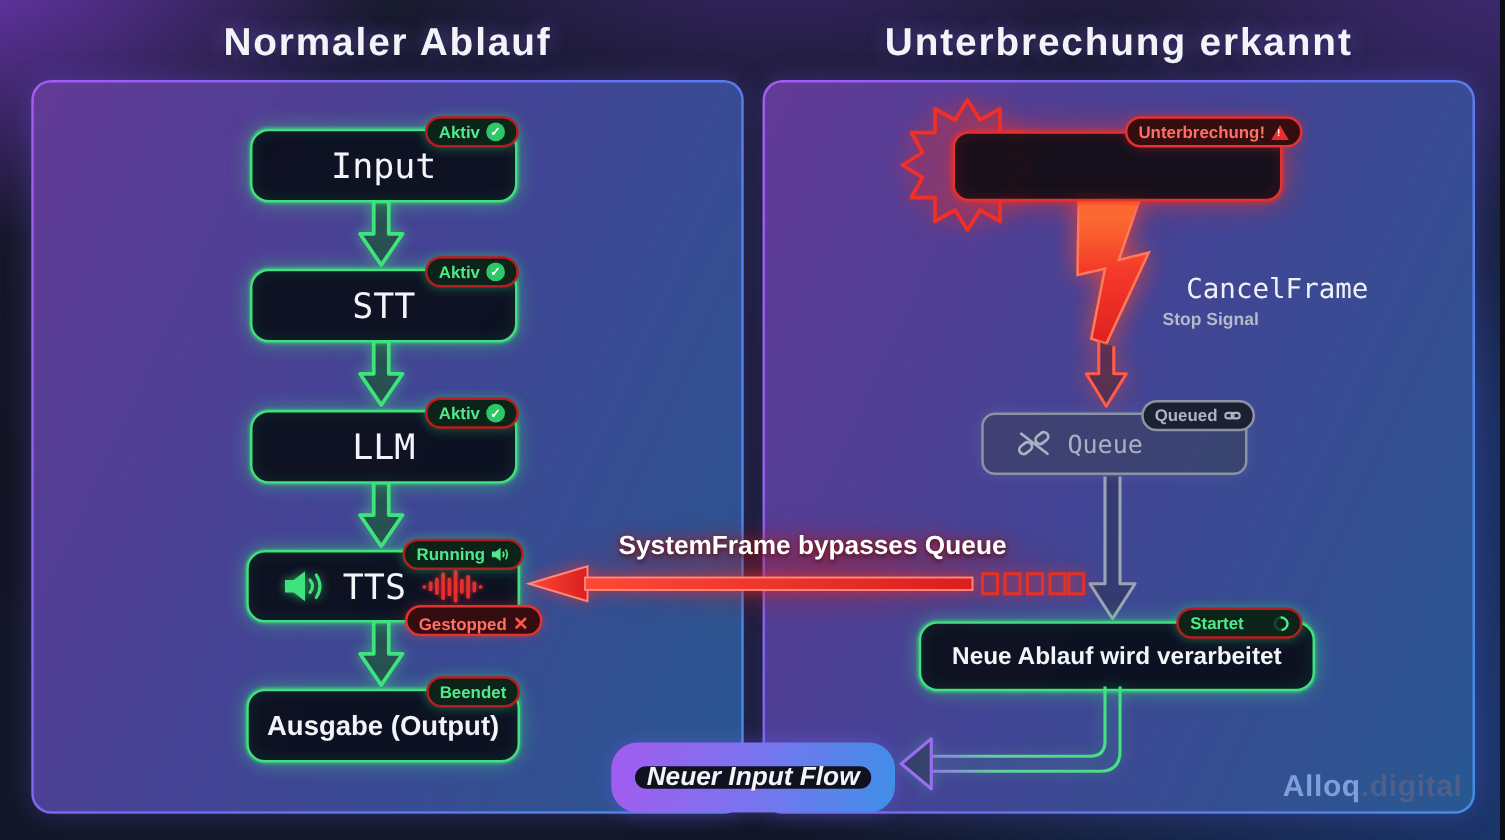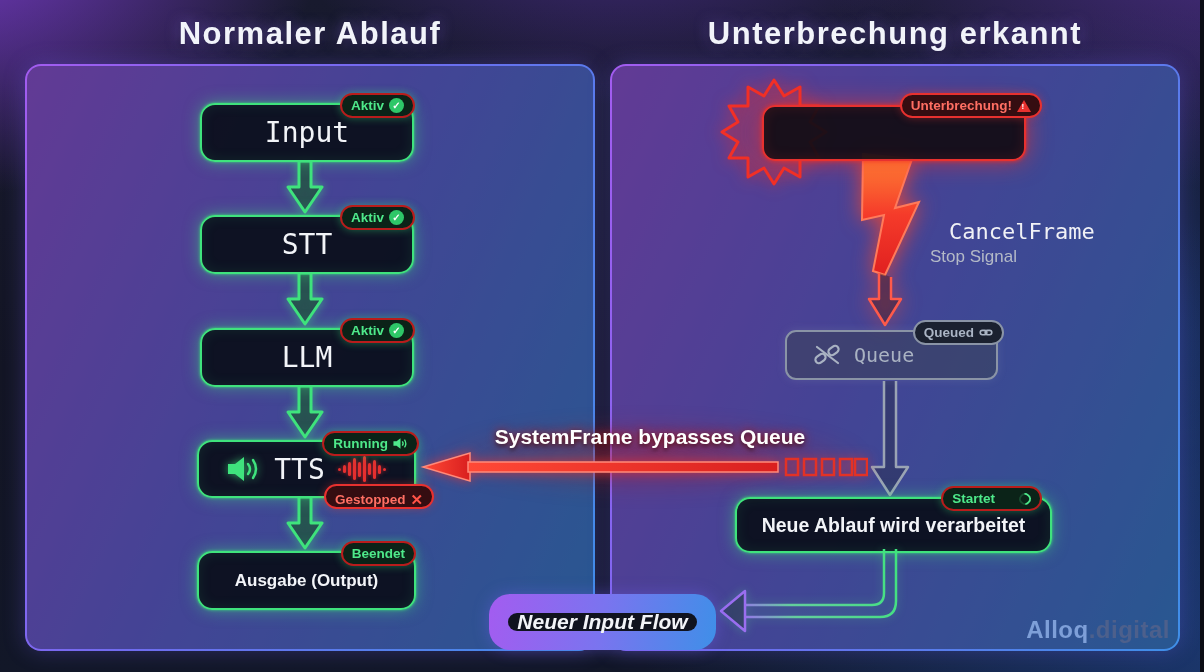--- a/index.html
+++ b/index.html
@@ -50,21 +50,21 @@
     border-bottom:12px solid #e8312f;position:relative;}
   .warn span{position:absolute;left:-2.5px;top:2px;color:#fff;font-size:8px;font-weight:bold;}
   .spin{width:12px;height:12px;border-radius:50%;border:2.5px solid rgba(78,233,138,.2);
     border-top-color:#4ee98a;border-right-color:#4ee98a;transform:rotate(40deg);box-sizing:border-box;}
 
   .wave{display:flex;align-items:center;gap:2px;}
   .wave i{display:block;width:3px;border-radius:2px;background:#e53030;box-shadow:0 0 4px rgba(229,48,48,.8);}
   .wave .dot{width:3px;height:3px;}
 
   .cancel-main{font-family:"DejaVu Sans Mono",monospace;font-size:22px;color:#f0f1f6;}
-  .cancel-sub{font-size:17px;color:#b4bac7;}
+  .cancel-sub{font-size:14px;color:#b4bac7;font-weight:bold;}
 
   .flow-wrap{border-radius:21px;padding:19px;z-index:10;
     background:linear-gradient(100deg,#a35cf0 0%,#7a74ef 50%,#3f8fe8 100%);
     box-shadow:0 0 16px rgba(120,100,255,.35);font-style:italic;}
   .flow-inner{width:100%;height:100%;border-radius:13px;background:#10131f;
     display:flex;align-items:center;justify-content:center;color:#f2f4f8;box-sizing:border-box;}
 
   .bypass-label{font-weight:bold;font-size:21px;color:#fff;text-align:center;z-index:7;
     text-shadow:0 0 10px rgba(200,30,30,.9),0 2px 4px rgba(0,0,0,.7);}
   .bypass-glow{background:radial-gradient(closest-side, rgba(190,22,22,.38), transparent);
@@ -169,21 +169,21 @@
       <span>Gestopped</span>
       <span class="x-mark">✕</span>
     </span>
   </div>
 
   <svg class="abs" style="left:285px;top:496px;filter:drop-shadow(0 0 5px rgba(62,227,125,.7));" width="40" height="54" viewBox="0 0 40 54">
     <path d="M14,1 V27 H3 L20,52 L37,27 H26 V1 Z" fill="rgba(16,34,24,.5)" stroke="#3fe37d" stroke-width="3" stroke-linejoin="round"></path>
   </svg>
 
   <div class="abs node" style="left:197px;top:551px;width:215px;height:55px;">
-    <span class="sansb" style="font-size:17px;">Ausgabe (Output)</span>
+    <span class="sansb" style="font-size:22px;">Ausgabe (Output)</span>
     <span class="badge b-green" style="right:-2px;top:-12px;">
       <span>Beendet</span>
     </span>
   </div>
 
   <svg class="abs" style="left:720px;top:78px;z-index:1;filter:drop-shadow(0 0 8px rgba(242,48,38,.8));" width="108" height="108" viewBox="0 0 108 108">
     <polygon points="106,54 90,64 99,80 80,80 80,99 64,90 54,106 44,90 28,99 28,80 9,80 18,64 2,54 18,44 9,28 28,28 28,9 44,18 54,2 64,18 80,9 80,28 99,28 90,44" fill="rgba(242,48,38,.12)" stroke="#f23026" stroke-width="3" stroke-linejoin="round"></polygon>
   </svg>
 
   <div class="abs node-red mono" style="left:762px;top:105px;width:260px;height:52px;">

